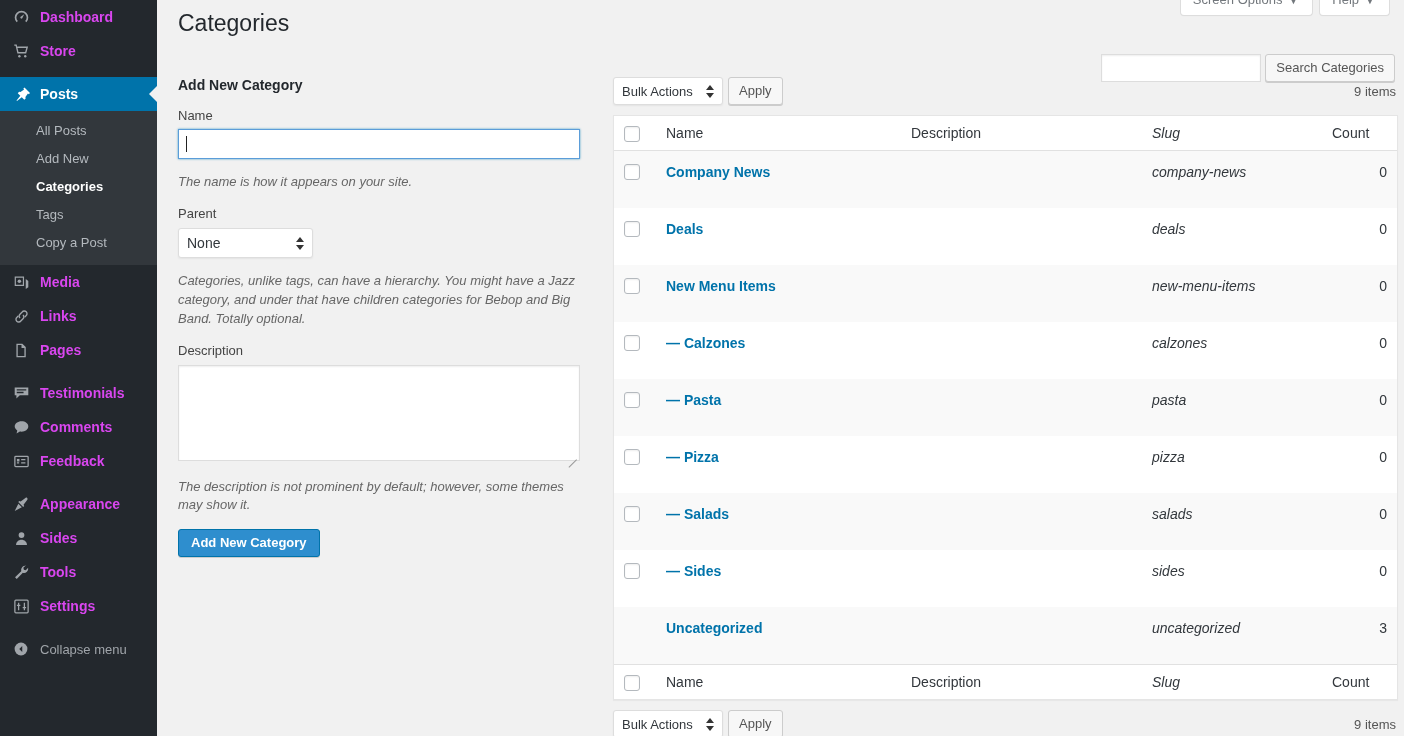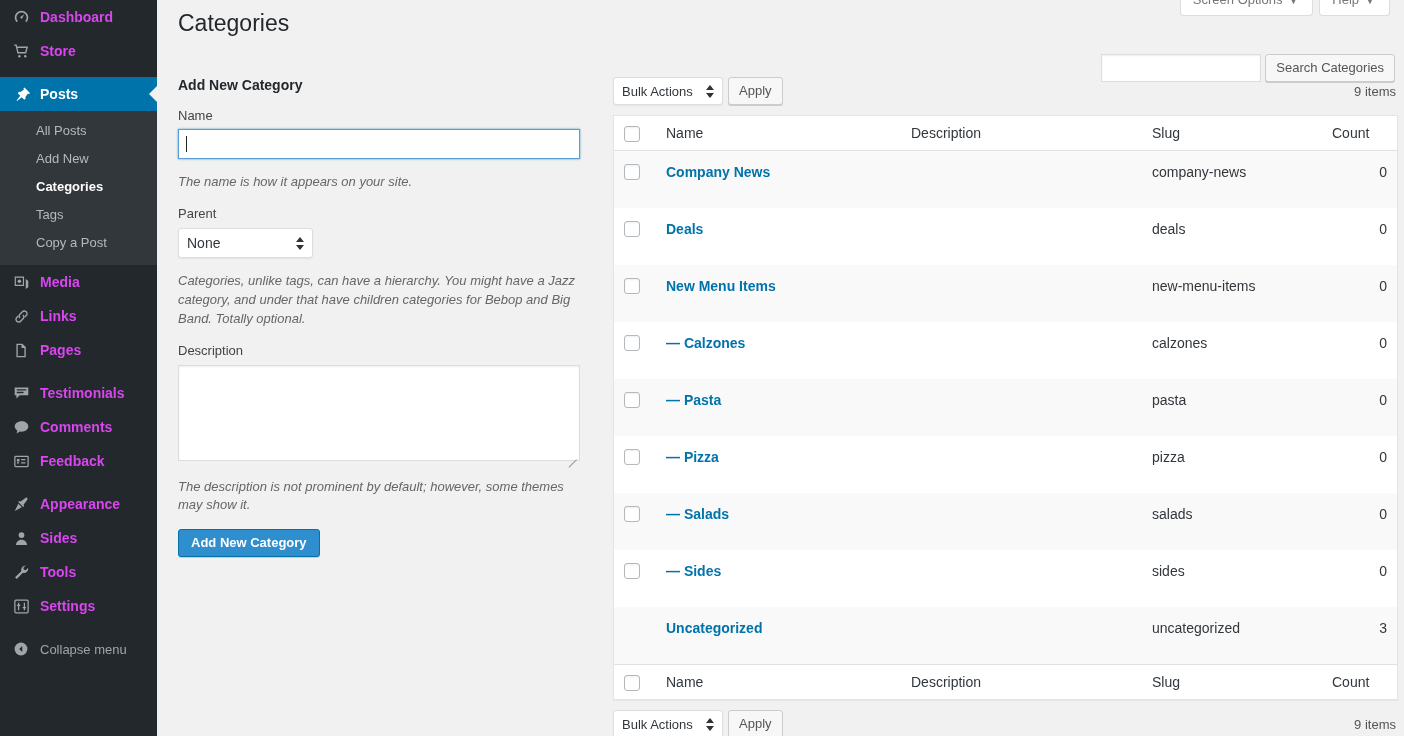--- a/index.html
+++ b/index.html
@@ -268,21 +268,21 @@
     padding: 8px 10px;
     line-height: 1.3;
     vertical-align: middle;
     height: 34px;
   }
   table.wp-list-table thead th { border-bottom: 1px solid #e1e1e1; }
   table.wp-list-table tfoot th { border-top: 1px solid #e1e1e1; }
   th.col-cb, td.col-cb { width: 42px; padding-left: 10px; padding-right: 0; }
   th.col-name, td.col-name { width: 245px; }
   th.col-desc, td.col-desc { width: 241px; }
-  th.col-slug, td.col-slug { width: 180px; }
+  th.col-slug, td.col-slug { width: 180px; font-style: italic; }
   th.col-count, td.col-count { width: 75px; text-align: right; padding-right: 18px; }
   .th-link { color: #32373c; text-decoration: none; cursor: pointer; }
 
   table.wp-list-table tbody td {
     padding: 12px 10px;
     font-size: 14px;
     color: #32373c;
     vertical-align: top;
     line-height: 1.4;
     height: 57px;

